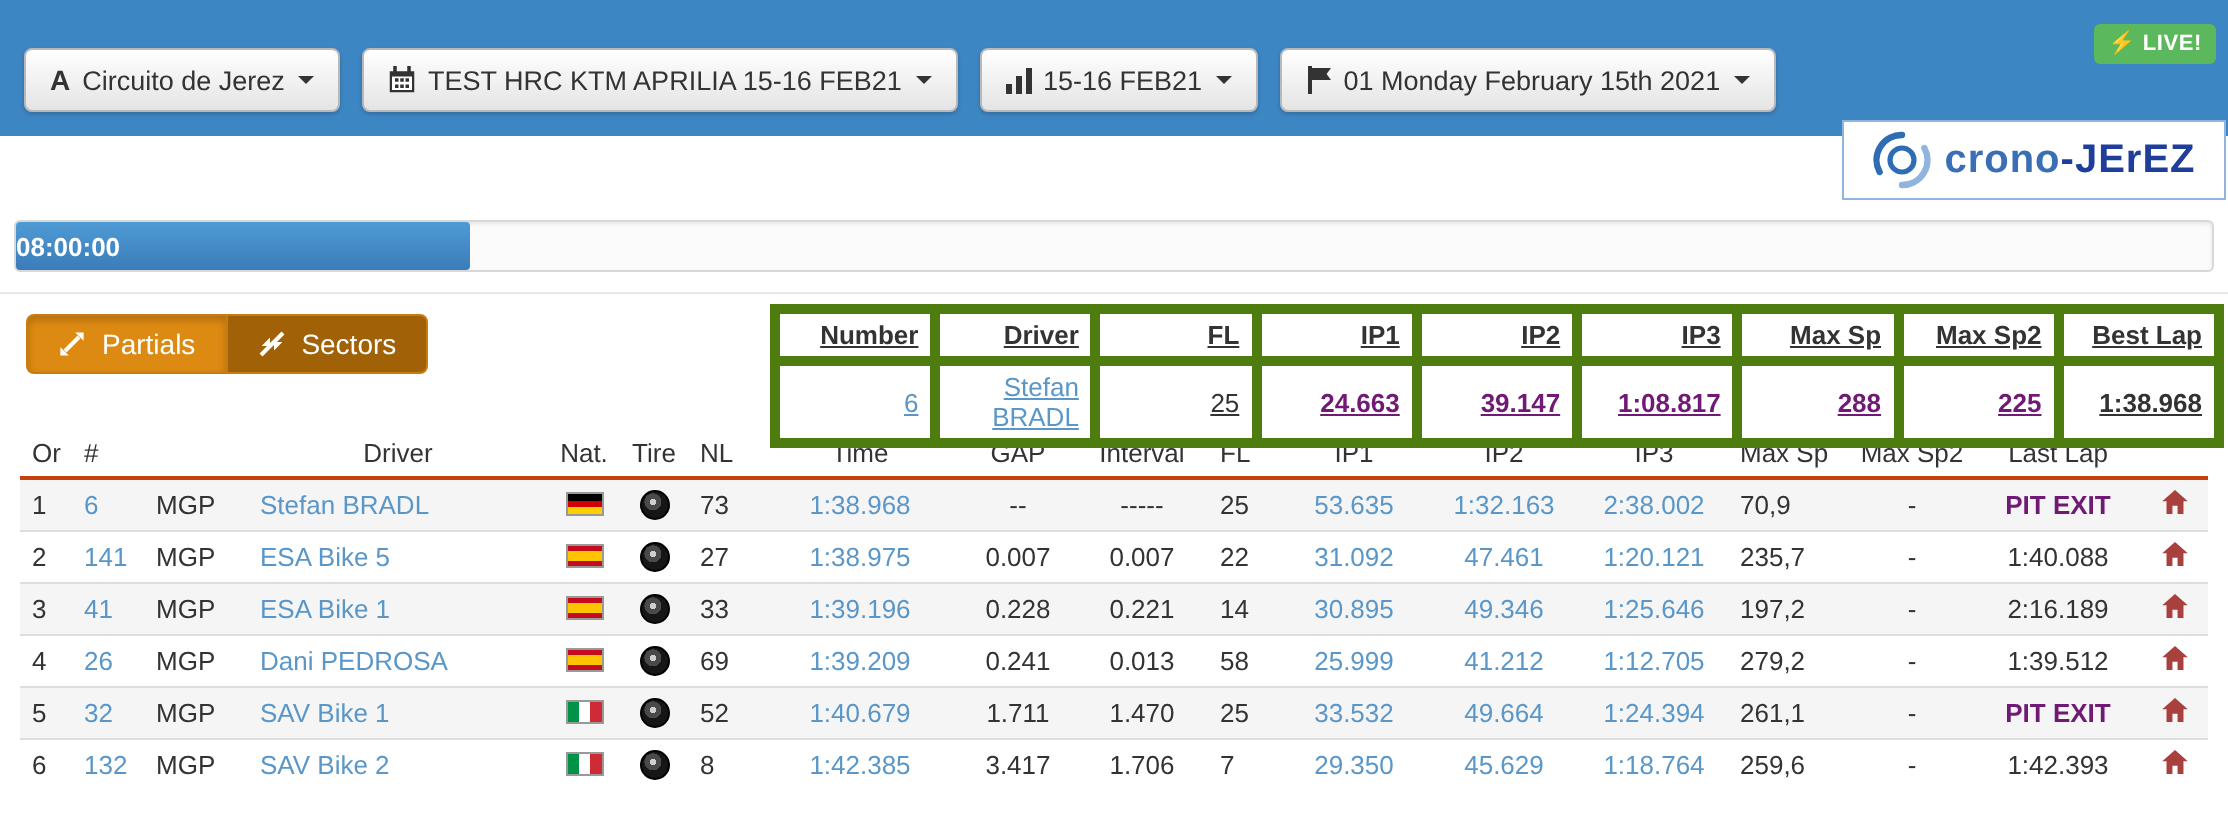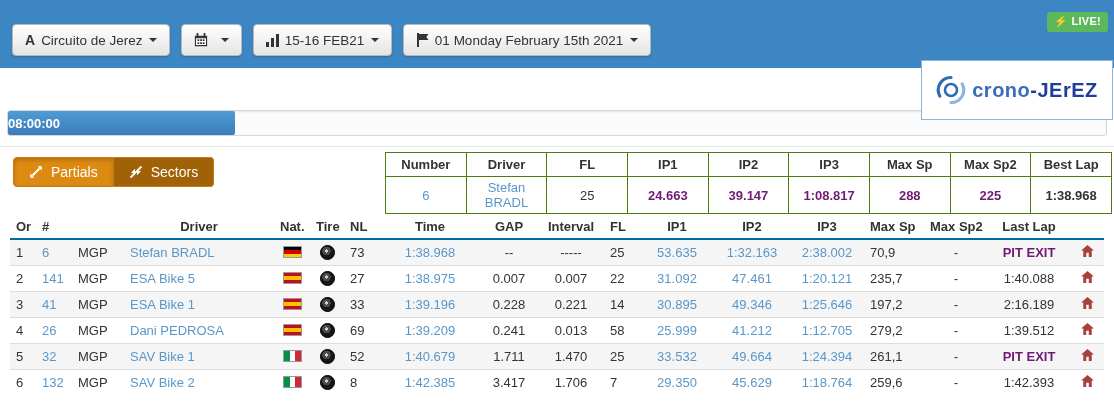--- a/index.html
+++ b/index.html
@@ -23,21 +23,21 @@
            border-top:4px solid #333; margin-left:7px; }
   .live-badge {
     position:absolute; top:12px; right:6px; background:#5cb85c; color:#fff;
     font-size:11px; font-weight:bold; padding:3px 7px 4px; border-radius:3px; letter-spacing:.3px;
   }
   .live-badge .bolt { color:#ffe14d; margin-right:3px; font-weight:normal; }
 
   
   .logo-strip { position:relative; height:42px; }
   .logo-box {
-    position:absolute; right:1px; top:-8px; width:192px; height:60px; background:#fff;
+    position:absolute; right:1px; top:-8px; width:192px; height:40px; background:#fff;
     border:1px solid #8fb4de; display:flex; align-items:center; justify-content:center;
   }
   .logo-text { font-weight:bold; font-size:20px; letter-spacing:.5px; margin-left:4px; white-space:nowrap; }
   .logo-text .lt1 { color:#3a6fb5; }
   .logo-text .lt2 { color:#1f3e9c; }
 
   
   .progress-row {
     margin:0 7px; height:26px; border:1px solid #d8d8d8; border-radius:3px; background:#fbfbfb;
     box-shadow:inset 0 1px 2px rgba(0,0,0,.09);
@@ -56,26 +56,26 @@
   .btn-orange {
     display:inline-flex; align-items:center; height:30px; padding:0 15px; color:#fff;
     font-family:inherit; font-size:14px; border:1px solid #c77c11; cursor:pointer;
   }
   .btn-orange .vicon { display:inline-flex; margin-right:8px; }
   .btn-partials { background:#dd8a12; border-radius:4px 0 0 4px; box-shadow:inset 0 2px 4px rgba(0,0,0,.2); }
   .btn-sectors  { background:#a16207; border-radius:0 4px 4px 0; border-left:none; }
 
   table { border-collapse:collapse; }
   .summary { position:absolute; left:385px; top:5px; width:727px; table-layout:fixed; }
-  .summary th, .summary td { border:1px solid #4d7c0f; text-align:center; padding:3px 6px; height:24px; font-size:13px; }
+  .summary th, .summary td { border:5px solid #4d7c0f; text-align:right; padding:3px 6px; height:24px; font-size:13px;text-decoration:underline; }
   .summary th { font-weight:bold; color:#333; }
 
   
   .main { width:1094px; margin:6px 10px 0; table-layout:fixed; }
-  .main th { border-bottom:2px solid #0369a1; padding:4px 6px; font-weight:bold; font-size:13px; white-space:nowrap; }
+  .main th { border-bottom:2px solid #c2410c; padding:4px 6px; font-weight:normal; font-size:13px; white-space:nowrap; }
   .main td { border-top:1px solid #ddd; padding:5px 6px; font-size:13px; white-space:nowrap; overflow:hidden; }
   .main tbody tr:nth-child(odd) { background:#f5f5f5; }
   .al { text-align:left; } .ac { text-align:center; } .ar { text-align:center; }
 
   .c-link { color:#5a97c8; }
   .c-green { color:#701a75; font-weight:bold;margin-top:20px; }
   .c-bold { font-weight:bold; }
 
   .flag { display:inline-block; width:19px; height:12px; border:1px solid #999; vertical-align:-1px; }
   .flag-de { background:linear-gradient(#000 0 33%, #d40000 33% 66%, #ffce00 66%); }
@@ -99,20 +99,21 @@
     <span class="caret"></span>
   </button>
   <button class="tb-btn">
     <span class="ticon">
       <svg width="14" height="14" viewBox="0 0 16 16">
           <path fill="#333" d="M3 0h2v3H3zM11 0h2v3h-2zM1 3h14v12H1z"></path>
           <path fill="#fff" d="M2.3 6h11.4v7.7H2.3z"></path>
           <path fill="#333" d="M4 7h2v2H4zM7 7h2v2H7zM10 7h2v2h-2zM4 10.5h2v2H4zM7 10.5h2v2H7zM10 10.5h2v2h-2z"></path>
         </svg>
     </span>
+    <span>TEST HRC KTM APRILIA 15-16 FEB21</span>
     <span class="caret"></span>
   </button>
   <button class="tb-btn">
     <span class="ticon">
       <svg width="13" height="13" viewBox="0 0 13 13">
           <rect x="0" y="8" width="3" height="5" fill="#333"></rect>
           <rect x="5" y="4" width="3" height="9" fill="#333"></rect>
           <rect x="10" y="0" width="3" height="13" fill="#333"></rect>
         </svg>
     </span>

